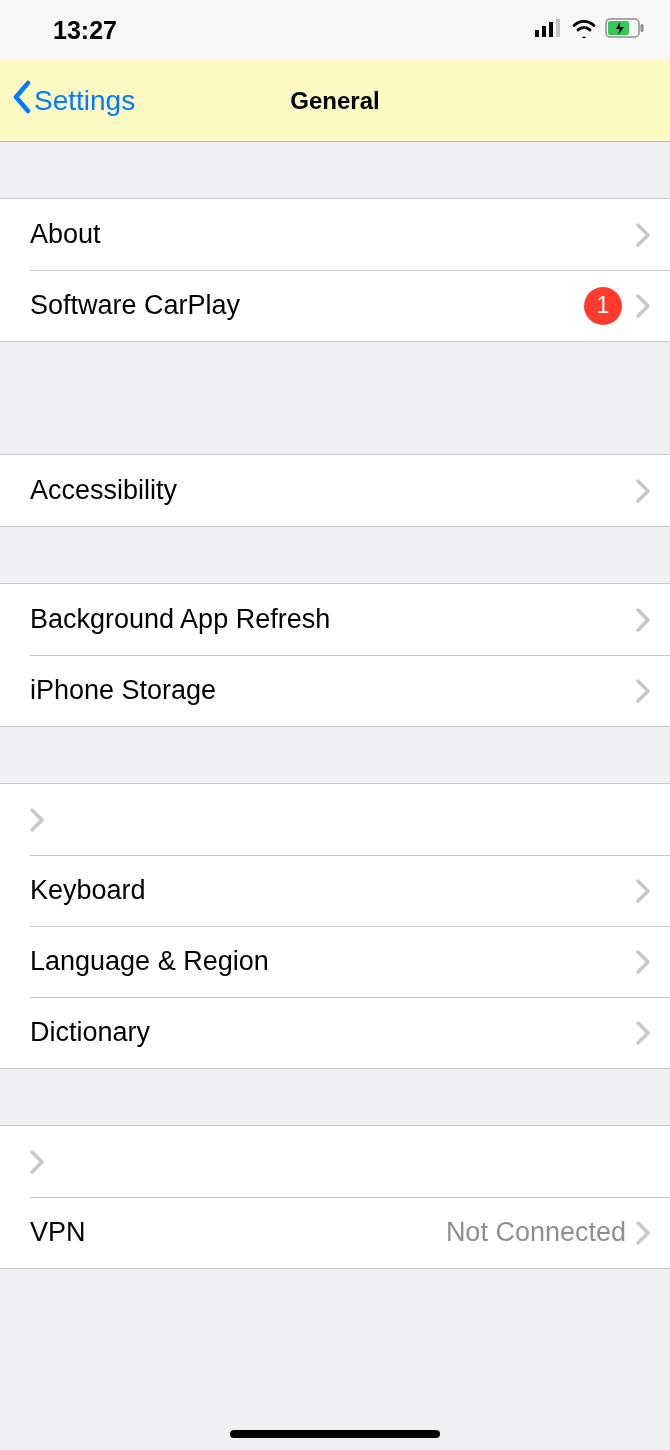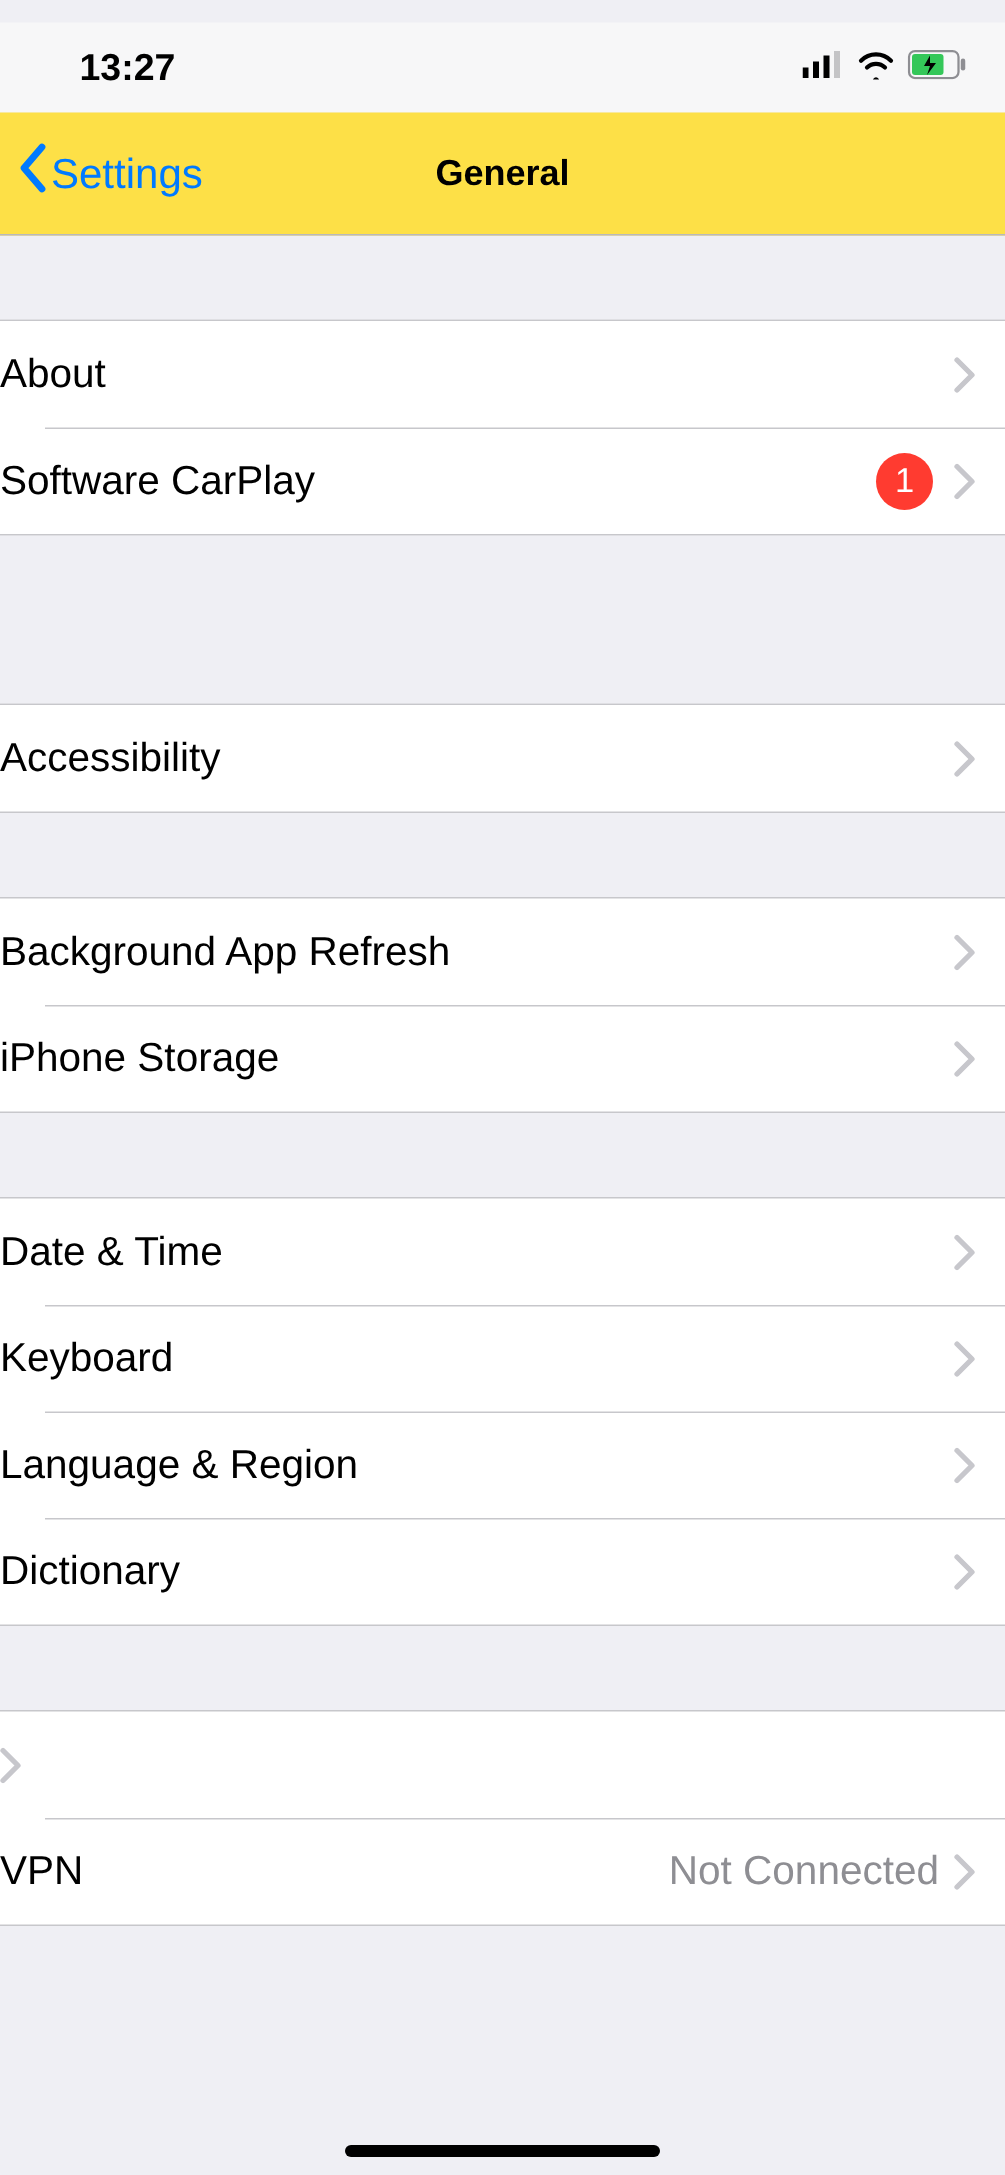--- a/index.html
+++ b/index.html
@@ -11,36 +11,35 @@
     overflow: hidden;
     position: relative;
   }
   .status-bar {
     height: 60px;
     display: flex;
     align-items: center;
     justify-content: space-between;
     padding: 0 25px;
     background: #f7f7f8;
-    margin-top: 15px;
   }
   .status-time {
     font-size: 25px;
     font-weight: 600;
     color: #000;
     padding-left: 28px;
   }
   .status-icons {
     display: flex;
     align-items: center;
     gap: 8px;
   }
   .nav-bar {
     height: 82px;
-    background: #fde047;
+    background: #fef9c3;
     border-bottom: 1px solid #b8b8bc;
     display: flex;
     align-items: center;
     position: relative;
     justify-content: center;
   }
   .nav-back {
     position: absolute;
     left: 12px;
     display: flex;
@@ -54,20 +53,21 @@
     font-size: 24px;
     font-weight: 700;
     color: #000;
   }
   .group { background: #fff; border-top: 1px solid #c7c7cb; border-bottom: 1px solid #c7c7cb; }
   .gap { height: 56px; }
   .row {
     height: 71px;
     display: flex;
     align-items: center;
+    padding-left: 30px;
     position: relative;
     cursor: pointer;
   }
   .row + .row::before {
     content: "";
     position: absolute;
     left: 30px; right: 0; top: 0;
     height: 1px;
     background: #c7c7cb;
   }
@@ -201,21 +201,20 @@
         <span class="chevron">
           <svg width="14" height="24" viewBox="0 0 14 24">
             <polyline points="2,2 12,12 2,22" fill="none" stroke="#c7c7cc" stroke-width="3.5" stroke-linecap="round" stroke-linejoin="round"></polyline>
           </svg>
         </span>
       </div>
     </div>
     <div class="gap"></div>
     <div class="group">
       <div class="row">
-        <div class="row-label">Date &amp; Time</div>
         <span class="chevron">
           <svg width="14" height="24" viewBox="0 0 14 24">
             <polyline points="2,2 12,12 2,22" fill="none" stroke="#c7c7cc" stroke-width="3.5" stroke-linecap="round" stroke-linejoin="round"></polyline>
           </svg>
         </span>
       </div>
       <div class="row">
         <div class="row-label">Keyboard</div>
         <span class="chevron">
           <svg width="14" height="24" viewBox="0 0 14 24">

